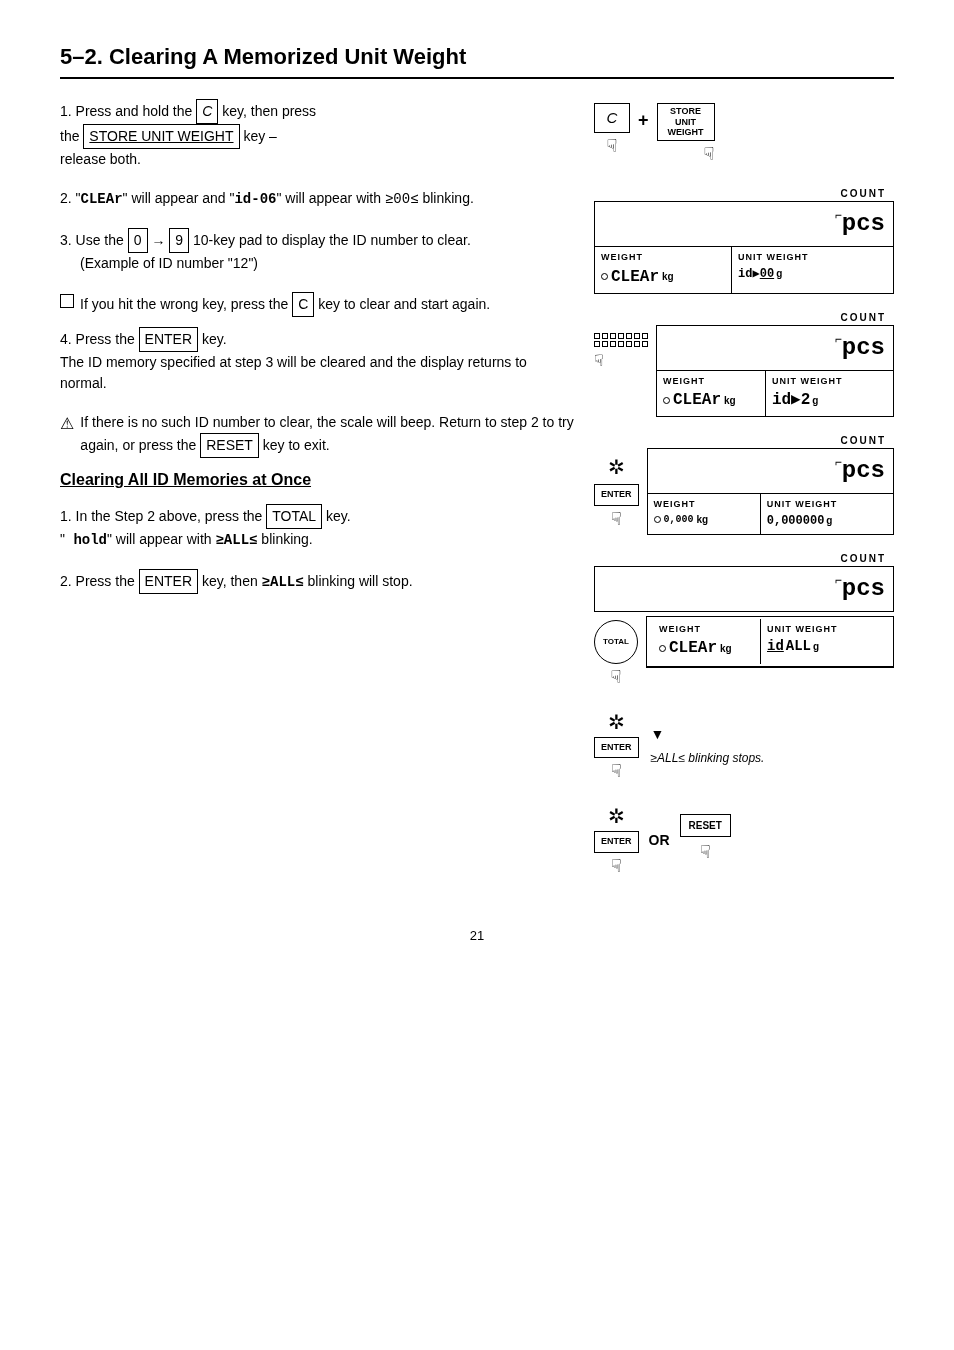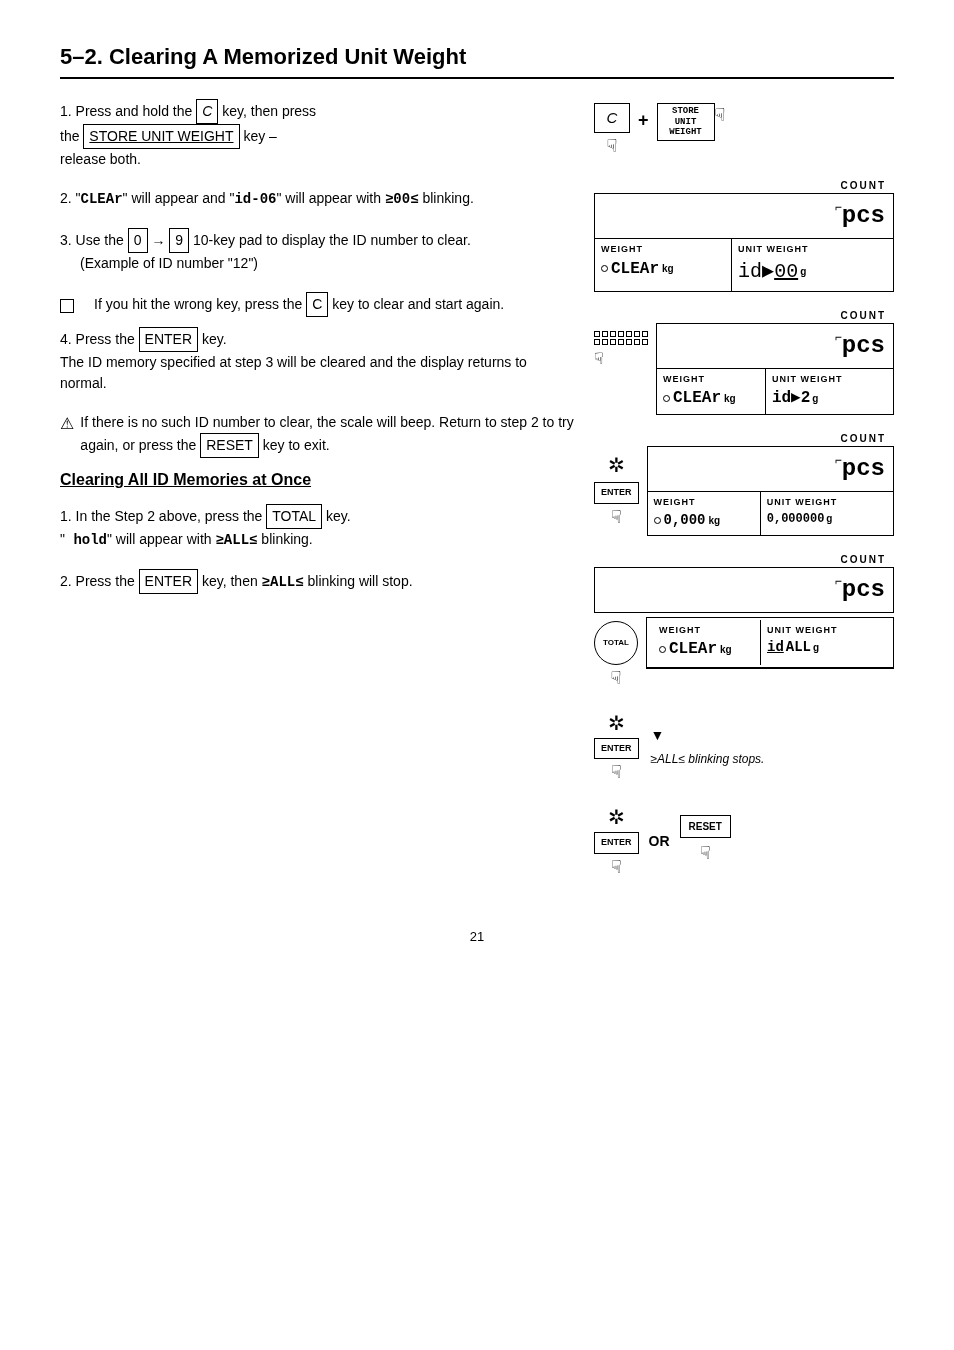--- a/index.html
+++ b/index.html
@@ -50,22 +50,22 @@
       font-style: italic;
       font-size: 14px;
       position: relative;
     }
     .blinking-note {
       font-style: italic;
       font-size: 12px;
     }
     .checkbox-item {
       display: flex;
-      align-items: center;
-      gap: 20px;
+      align-items: flex-start;
+      gap: 6px;
       margin-bottom: 10px;
     }
     .checkbox-square {
       width: 14px;
       height: 14px;
       border: 1.5px solid #000;
       flex-shrink: 0;
       margin-top: 2px;
     }
     .warning-item {
@@ -107,21 +107,21 @@
         <span>1. Press and hold the </span>
         <span class="key-box" style="font-style:italic;">C</span>
         <span> key, then press<br>the </span>
         <span class="key-box-underline">STORE UNIT WEIGHT</span>
         <span> key –<br>release both.</span>
       </p>
     </div>
 
     <div class="step">
       <p>
-        2. "<span style="font-family:'Courier New',monospace; font-weight:bold;">CLEAr</span>" will appear and "<span style="font-family:'Courier New',monospace; font-weight:bold;">id-06</span>" will appear with <span style="font-family:'Courier New',monospace; font-weight:bold;">≥00≤</span> blinking.
+        2. "<span style="font-family:'Courier New',monospace; font-weight:bold;">CLEAr</span>" will appear and "<span style="font-family:'Courier New',monospace; font-weight:bold;">id-06</span>" will appear with <span style="font-family:'Courier New',monospace; font-weight:normal;">≥00≤</span> blinking.
       </p>
     </div>
 
     <div class="step">
       <p>
         3.  Use the <span class="key-box">0</span> → <span class="key-box">9</span> 10-key pad to display the ID number to clear.<br>
         <span style="margin-left:20px;">(Example of ID number "12")</span>
       </p>
     </div>
 
@@ -164,21 +164,21 @@
 
     <div class="right-panel-section">
       <div style="display:flex; align-items:flex-start; gap:8px; padding: 4px 0 2px 0;">
         <div style="display:flex; flex-direction:column; align-items:center;">
           <div class="key-c" style="font-style:italic; border:1.5px solid #000; width:36px; height:30px; display:flex; align-items:center; justify-content:center; font-size:15px;">C</div>
           <span style="font-size:18px;">☟</span>
         </div>
         <div style="display:flex; flex-direction:column; align-items:center; margin-top:4px;">
           <span style="font-size:18px; font-weight:bold;">+</span>
         </div>
-        <div style="display:flex; align-items:flex-start;font-family:Liberation Mono, monospace;">
+        <div style="display:flex; flex-direction:column; align-items:flex-end;">
           <div style="border:1.5px solid #000; width:58px; height:38px; display:flex; align-items:center; justify-content:center; font-size:9px; font-weight:bold; text-align:center; line-height:1.2;">STORE<br>UNIT<br>WEIGHT</div>
           <span style="font-size:18px;">☟</span>
         </div>
       </div>
     </div>
 
     <div class="right-panel-section">
       <div style="text-align:right; font-size:10px; font-weight:bold; letter-spacing:2px; margin-right:8px;">COUNT</div>
       <div style="border:1.5px solid #000; width:100%;">
         <div style="text-align:right; padding:4px 8px; font-family:'Courier New',monospace; font-size:24px; font-weight:bold;">
@@ -189,21 +189,21 @@
             <div style="font-size:9px; font-weight:bold; letter-spacing:1px;">WEIGHT</div>
             <div style="display:flex; align-items:center; gap:3px;">
               <div style="width:7px;height:7px;border-radius:50%;border:1px solid #000;"></div>
               <span style="font-family:'Courier New',monospace;font-size:16px;font-weight:bold;">CLEAr</span>
               <span style="font-size:10px;font-weight:bold;">kg</span>
             </div>
           </div>
           <div style="flex:1.2; padding:4px 6px;">
             <div style="font-size:9px; font-weight:bold; letter-spacing:1px;">UNIT WEIGHT</div>
             <div style="display:flex; align-items:center; gap:2px;">
-              <span style="font-family:'Courier New',monospace;font-size:20px;font-weight:normal;">id▶<span style="text-decoration:underline;">00</span></span>
+              <span style="font-family:'Courier New',monospace;font-size:12px;font-weight:bold;">id▶<span style="text-decoration:underline;">00</span></span>
               <span style="font-size:10px;font-weight:bold;">g</span>
             </div>
           </div>
         </div>
       </div>
     </div>
 
     <div class="right-panel-section" style="margin-top:8px;">
       <div style="text-align:right; font-size:10px; font-weight:bold; letter-spacing:2px; margin-right:8px;">COUNT</div>
       <div style="display:flex; gap:8px; align-items:flex-start;">
@@ -266,21 +266,21 @@
         <div style="flex:1;">
           <div style="border:1.5px solid #000;">
             <div style="text-align:right; padding:4px 8px; font-family:'Courier New',monospace; font-size:24px; font-weight:bold;">
               <span style="font-size:12px; vertical-align:top; font-family:Arial;">⌐</span>pcs
             </div>
             <div style="display:flex; border-top:1.5px solid #000;">
               <div style="flex:1; border-right:1.5px solid #000; padding:4px 6px;">
                 <div style="font-size:9px; font-weight:bold; letter-spacing:1px;">WEIGHT</div>
                 <div style="display:flex; align-items:center; gap:3px;">
                   <div style="width:7px;height:7px;border-radius:50%;border:1px solid #000;"></div>
-                  <span style="font-family:'Courier New',monospace;font-size:14px;font-weight:bold;">0,000</span>
+                  <span style="font-family:'Courier New',monospace;font-size:10px;font-weight:bold;">0,000</span>
                   <span style="font-size:10px;font-weight:bold;">kg</span>
                 </div>
               </div>
               <div style="flex:1.2; padding:4px 6px;">
                 <div style="font-size:9px; font-weight:bold; letter-spacing:1px;">UNIT WEIGHT</div>
                 <div style="display:flex; align-items:center; gap:2px;">
                   <span style="font-family:'Courier New',monospace;font-size:12px;font-weight:bold;">0,000000</span>
                   <span style="font-size:10px;font-weight:bold;">g</span>
                 </div>
               </div>

